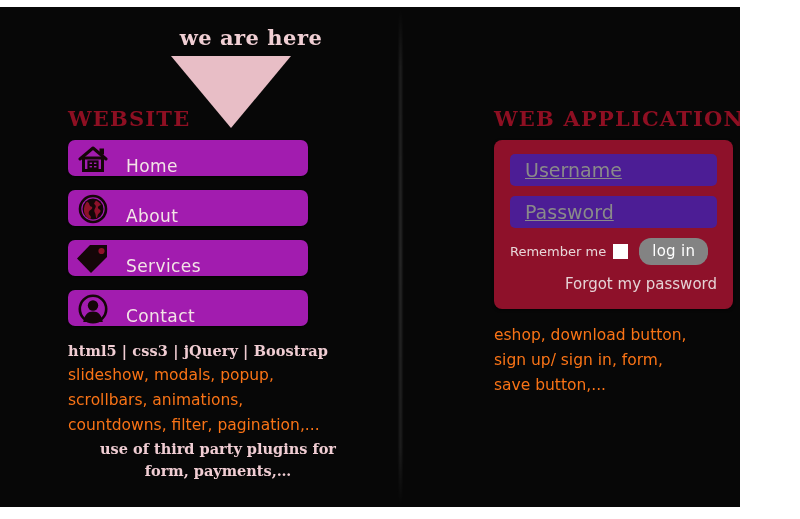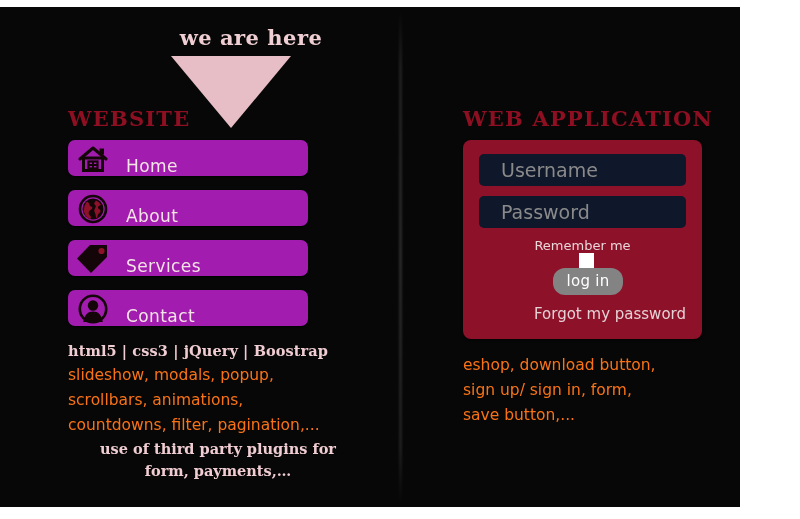--- a/index.html
+++ b/index.html
@@ -65,21 +65,21 @@
     border-right: 60px solid transparent;
     border-top: 72px solid #e8bec6;
   }
 
   
   .column {
     position: absolute;
     top: 100px;
   }
   #col-website { left: 68px; width: 300px; }
-  #col-webapp  { left: 463px; width: 300px; }
+  #col-webapp  { left: 494px; width: 300px; }
 
   .col-heading {
     font-family: "DejaVu Serif", serif;
     font-weight: bold;
     font-size: 21px;
     letter-spacing: 1.2px;
     color: #8e0f22;
     margin: 0 0 10px 0;
     line-height: 1.1;
   }
@@ -153,34 +153,34 @@
     box-sizing: border-box;
     box-shadow: 0 1px 3px rgba(0,0,0,0.6);
   }
   .login-input {
     display: block;
     width: 100%;
     box-sizing: border-box;
     height: 32px;
     border: none;
     border-radius: 5px;
-    background: #0f172a;
+    background: #4c1d95;
     color: #8a8a8a;
     font-size: 19px;
     font-family: "DejaVu Sans", sans-serif;
-    padding: 0 22px;
+    padding: 0 15px;
     margin-bottom: 10px;
     outline: none;
+    text-decoration: underline;
   }
   .login-input::placeholder { color: #8a8a8a; opacity: 1; }
   #login-row {
     display: flex;
     align-items: center;
     margin-top: 6px;
-    flex-direction: column;
   }
   #remember-label {
     color: #e8d6d8;
     font-size: 13px;
     font-family: "DejaVu Sans", sans-serif;
     white-space: nowrap;
   }
   #remember-checkbox {
     width: 15px;
     height: 15px;

